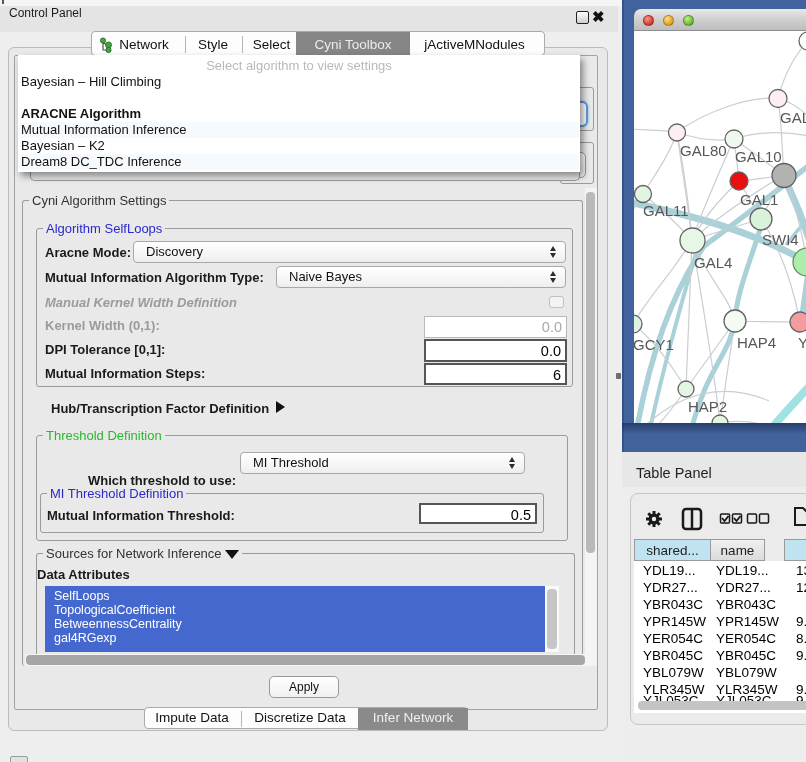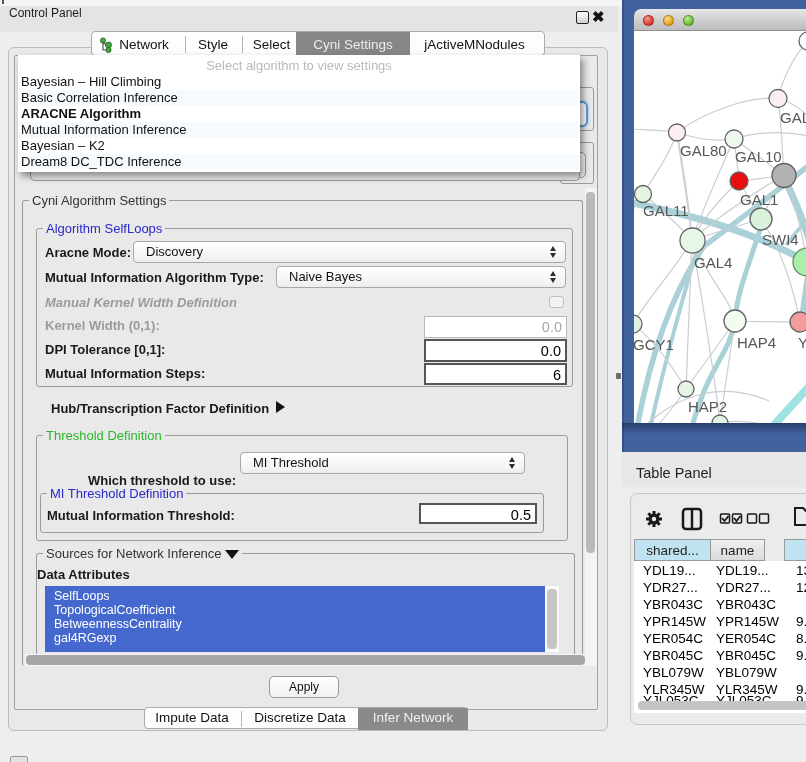--- a/index.html
+++ b/index.html
@@ -79,34 +79,33 @@
     <path d="M4 4 L4 13 L9 13 M4 6 L9 8" stroke="#555" stroke-width="1.2" fill="none"></path>
     <circle cx="4" cy="3.5" r="2.6" fill="#44a544" stroke="#1d661d" stroke-width="0.8"></circle>
     <circle cx="9.5" cy="8" r="3" fill="#44a544" stroke="#1d661d" stroke-width="0.8"></circle>
     <circle cx="9.5" cy="13" r="2.6" fill="#44a544" stroke="#1d661d" stroke-width="0.8"></circle>
   </svg>
   <div class="tab" style="left:20px;width:64px;">Network</div>
   <div class="tabsep" style="left:93px;"></div>
   <div class="tab" style="left:99px;width:44px;">Style</div>
   <div class="tabsep" style="left:150px;"></div>
   <div class="tab" style="left:156px;width:47px;">Select</div>
-  <div id="tabsel">Cyni Settings</div>
+  <div id="tabsel">Cyni Toolbox</div>
   <div class="tab" style="left:320px;width:125px;">jActiveMNodules</div>
 </div>
 
 <div class="frag" style="left:560px;top:87px;width:34px;height:44px;border:1px solid #9a9a9a;border-radius:3px;background:#e9e9e9;"></div>
 <div class="frag" style="left:560px;top:101px;width:28px;height:26px;border:2.5px solid #5b9bd8;border-radius:6px;background:#fff;box-shadow:0 0 3px #7fb4e2;"></div>
 <div class="frag" style="left:560px;top:142px;width:34px;height:42px;border:1px solid #9a9a9a;border-radius:3px;background:#e9e9e9;"></div>
 <div class="frag" style="left:555px;top:152px;width:31px;height:26px;border:1px solid #9a9a9a;border-radius:5px;background:linear-gradient(#fff,#ececec);"></div>
 <div class="frag" style="left:30px;top:172px;width:550px;height:9px;border:1px solid #9a9a9a;border-radius:0 0 5px 5px;border-top:none;background:linear-gradient(#f5f5f5,#e4e4e4);"></div>
 
 <div class="abs" id="dropdown">
   <div class="hint">Select algorithm to view settings</div>
   <div class="it" style="top:19px;">Bayesian – Hill Climbing</div>
-  <div class="it" style="top:35px;background:#f7fafd;">Basic Correlation Inference</div>
   <div class="it" style="top:51px;font-weight:bold;">ARACNE Algorithm</div>
   <div class="it" style="top:67px;background:#f7fafd;">Mutual Information Inference</div>
   <div class="it" style="top:83px;">Bayesian – K2</div>
   <div class="it" style="top:99px;background:#f7fafd;">Dream8 DC_TDC Inference</div>
 </div>
 
 <div class="gbox" style="left:22px;top:200px;width:561px;height:466px;border-bottom:none;">
   <div class="glabel" style="color:#333;">Cyni Algorithm Settings</div>
 </div>
 <div class="gbox" style="left:36px;top:228px;width:537px;height:159px;">

